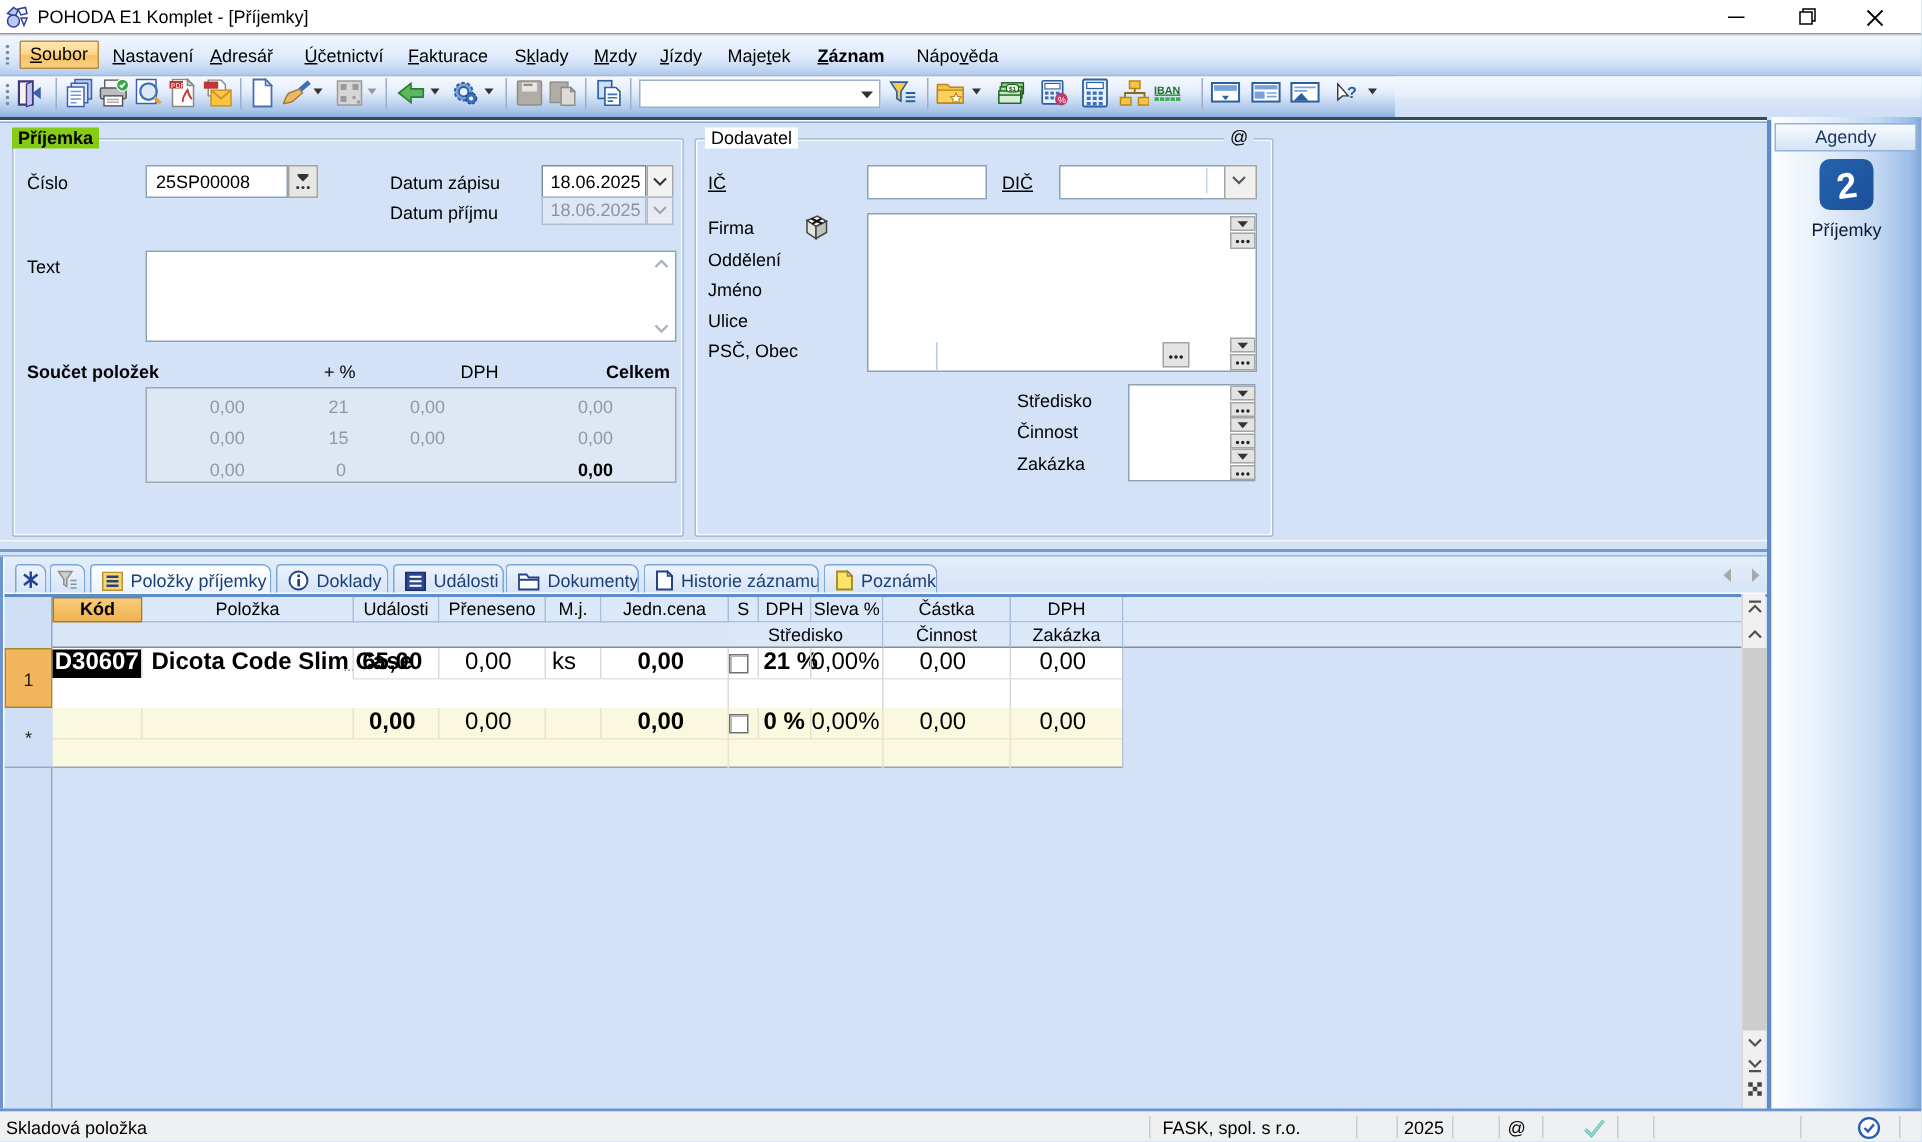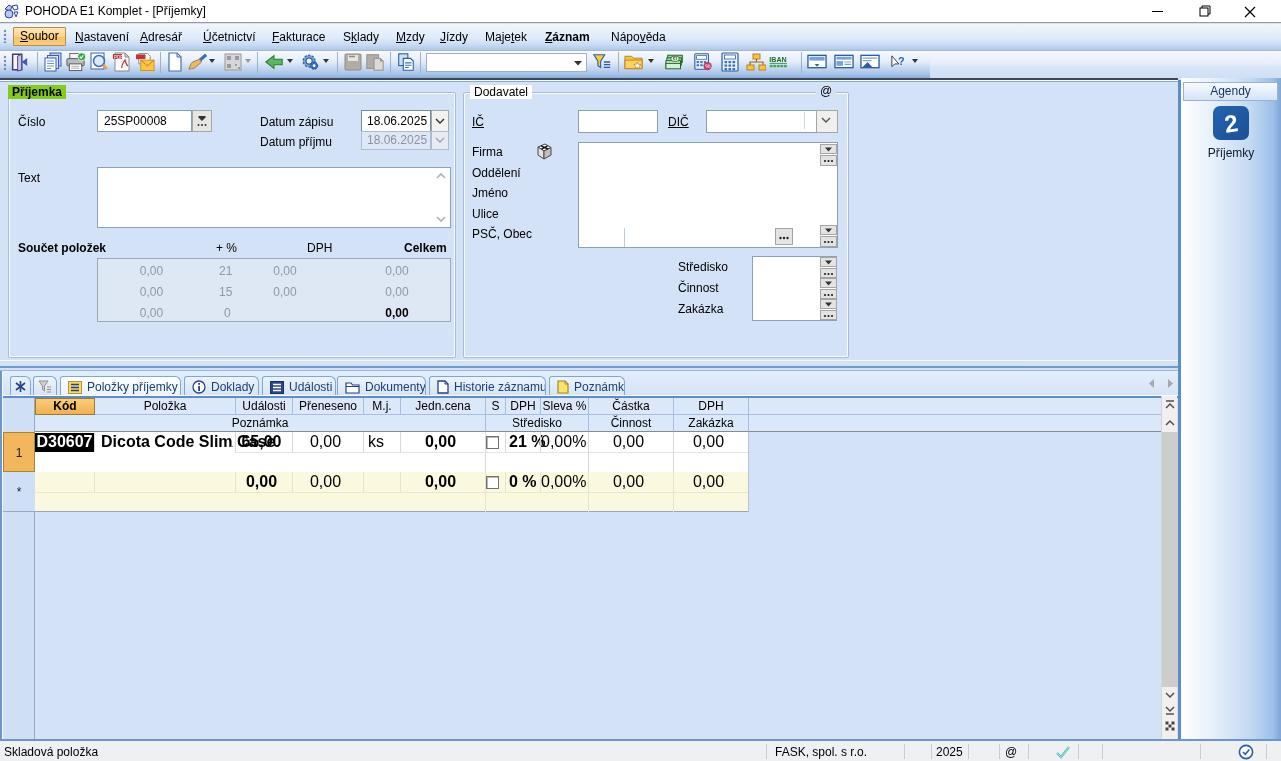--- a/index.html
+++ b/index.html
@@ -525,21 +525,20 @@
   <div class="hdrcell" style="left:290px;top:2px;width:71px;height:17px">Přeneseno</div>
   <div class="hdrcell" style="left:361px;top:2px;width:37px;height:17px">M.j.</div>
   <div class="hdrcell" style="left:398px;top:2px;width:85px;height:17px">Jedn.cena</div>
   <div class="hdrcell" style="left:483px;top:2px;width:20px;height:17px">S</div>
   <div class="hdrcell" style="left:503px;top:2px;width:35px;height:17px">DPH</div>
   <div class="hdrcell" style="left:538px;top:2px;width:48px;height:17px">Sleva %</div>
   <div class="hdrcell" style="left:586px;top:2px;width:85px;height:17px">Částka</div>
   <div class="hdrcell" style="left:671px;top:2px;width:75px;height:17px">DPH</div>
   <div class="hdrcell" style="left:746px;top:2px;width:412px;height:17px;border-right:none"></div>
 
-  <div class="hdrcell" style="left:32px;top:19px;width:451px;height:17px;border-bottom:1px solid #8a8a8a">Poznámka</div>
   <div class="hdrcell" style="left:483px;top:19px;width:103px;height:17px;border-bottom:1px solid #8a8a8a">Středisko</div>
   <div class="hdrcell" style="left:586px;top:19px;width:85px;height:17px;border-bottom:1px solid #8a8a8a">Činnost</div>
   <div class="hdrcell" style="left:671px;top:19px;width:75px;height:17px;border-bottom:1px solid #8a8a8a">Zakázka</div>
   <div class="hdrcell" style="left:746px;top:19px;width:412px;height:17px;border-bottom:1px solid #8a8a8a;border-right:none"></div>
 
   <div class="abs" style="left:0;top:36px;width:32px;height:307px;background:#cfe0f6;border-right:1px solid #95a9c4"></div>
 
   <div class="abs" style="left:0;top:36px;width:32px;height:40px;background:#f2b65c;border:1px solid #a8852f;text-align:center;line-height:40px;color:#222">1</div>
 
   <div class="abs" style="left:0;top:76px;width:32px;height:40px;background:#cfe0f6;border-bottom:1px solid #95a9c4;text-align:center;line-height:40px;color:#222">*</div>

